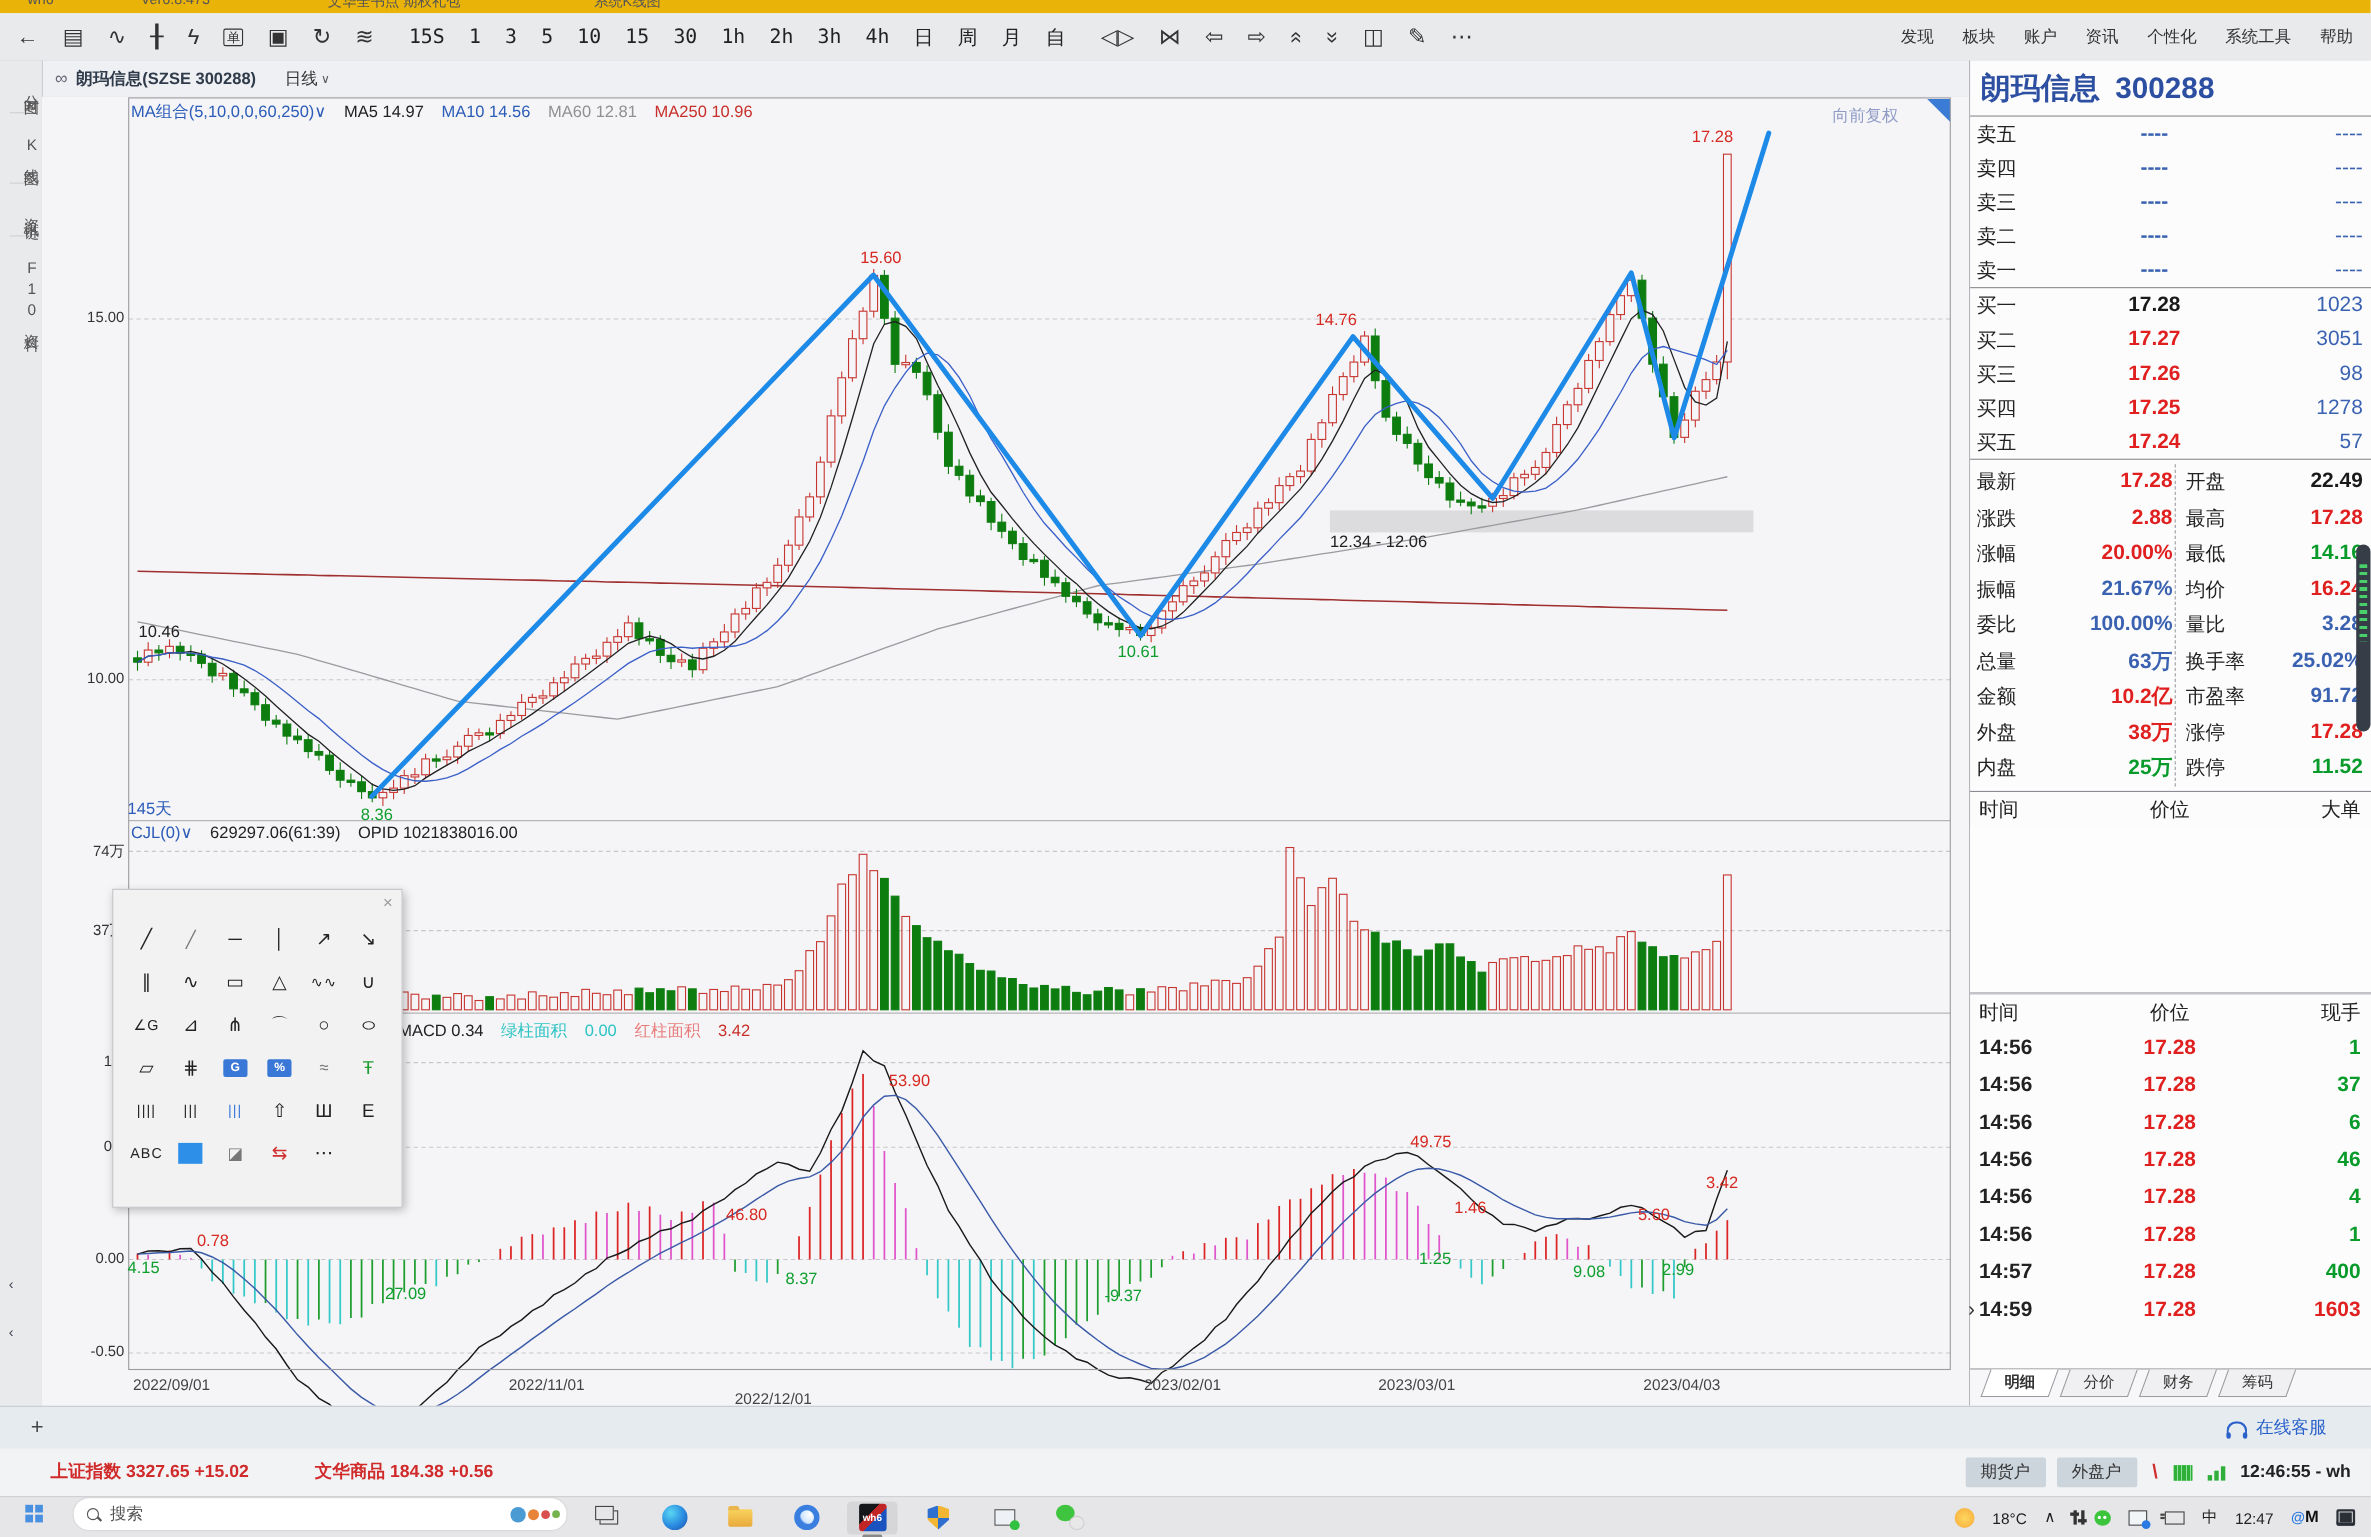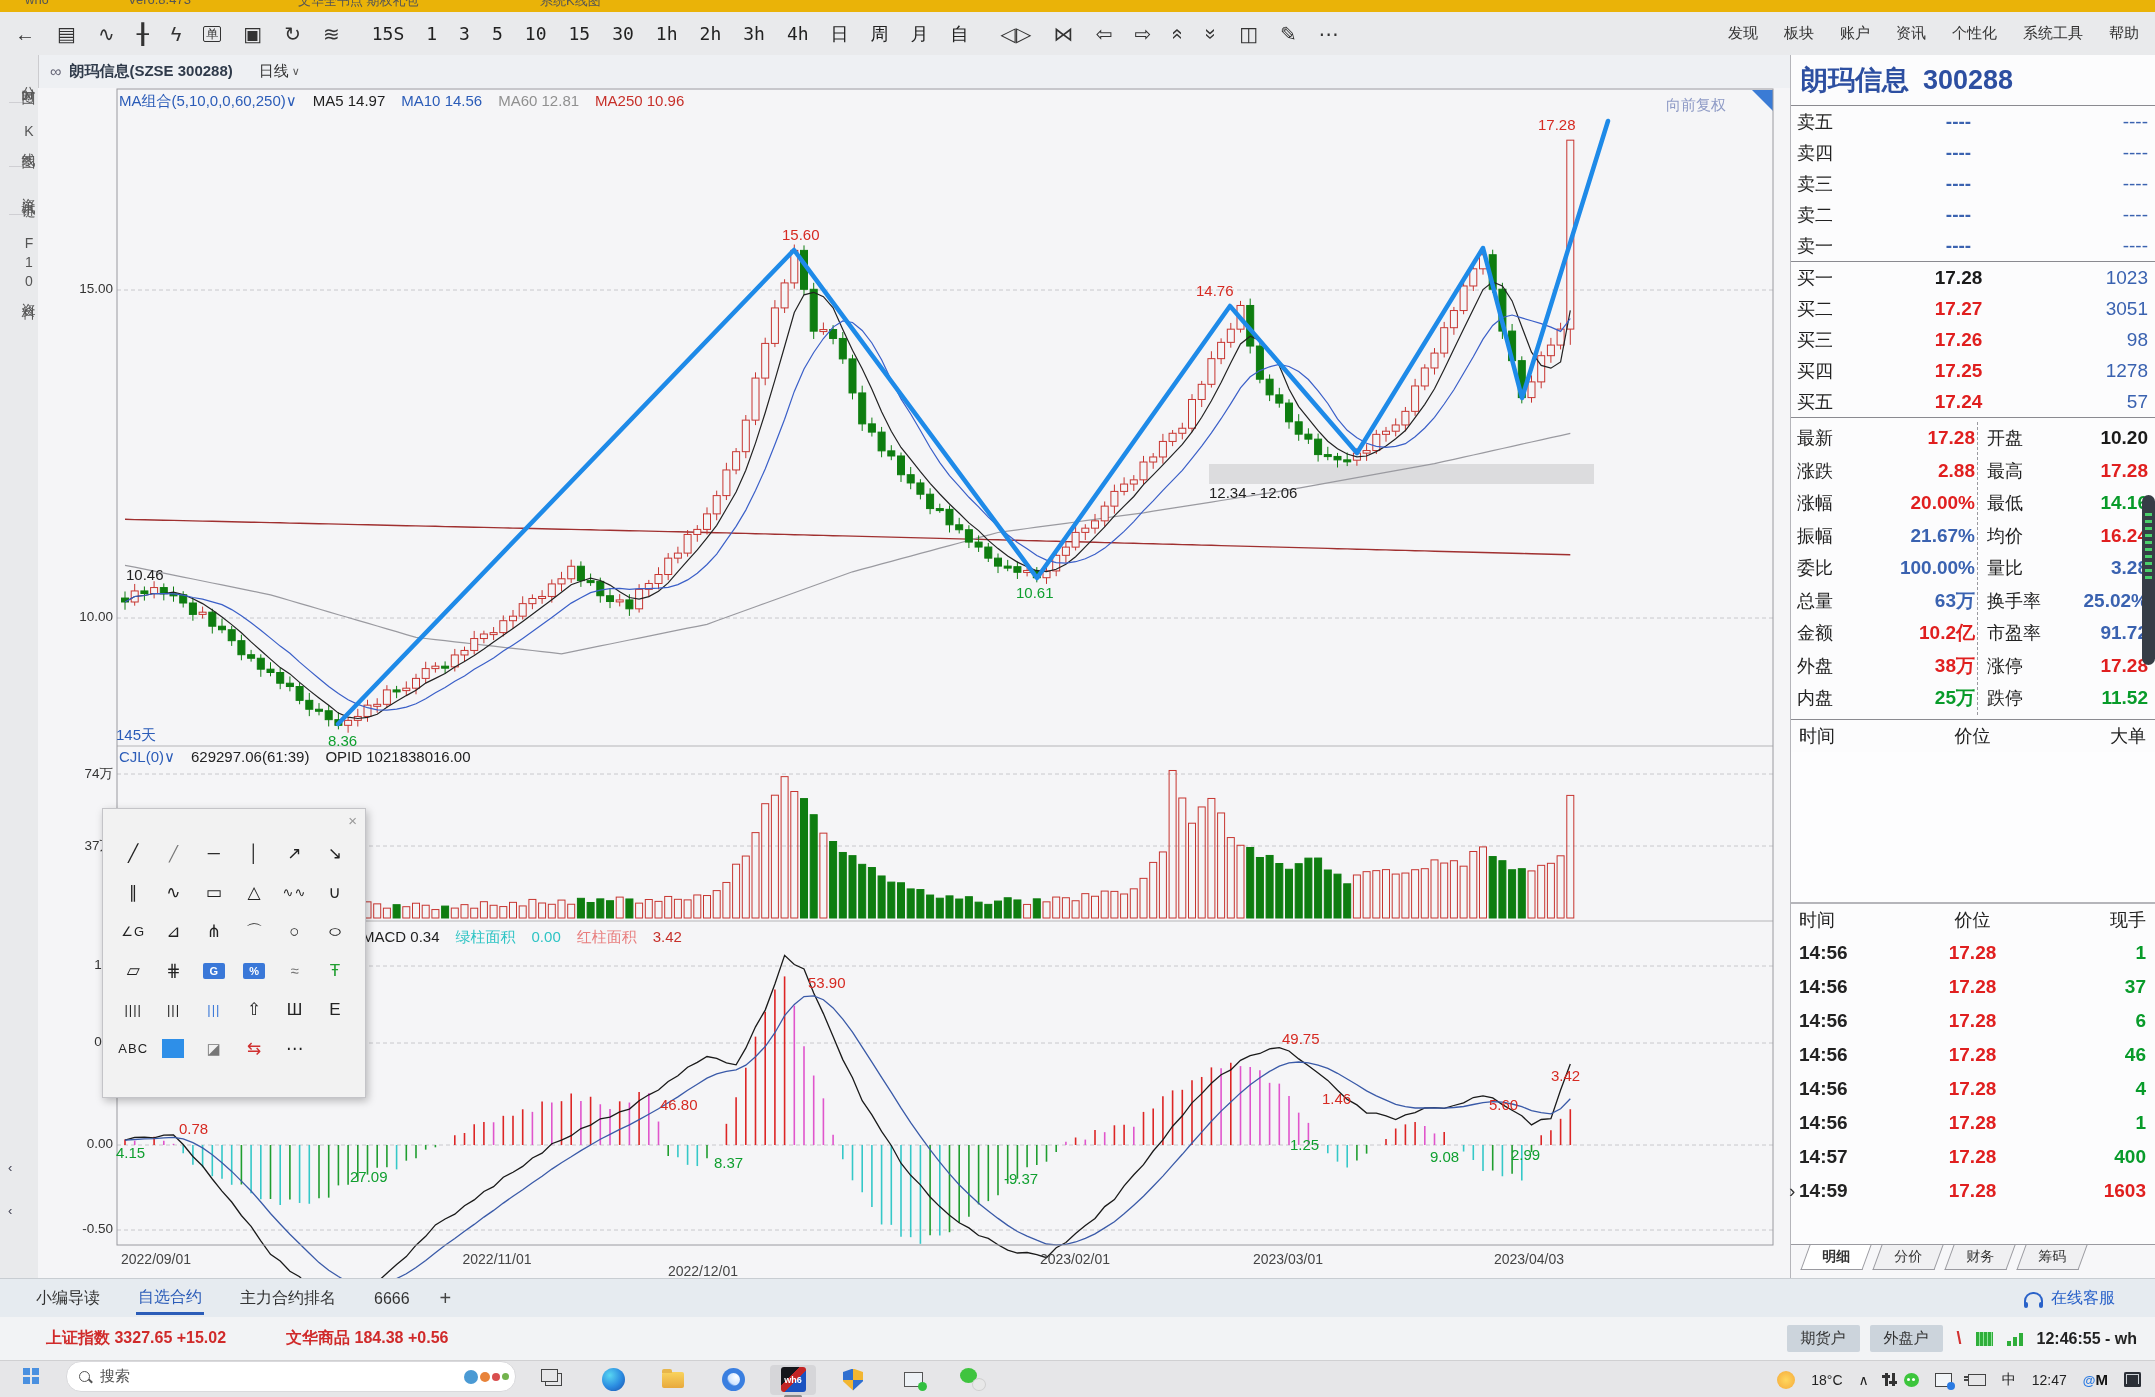--- a/index.html
+++ b/index.html
@@ -1079,21 +1079,21 @@
         <span class="lb">买五</span>
         <span class="pr c-red">17.24</span>
         <span class="vl c-blue">57</span>
       </div>
     </div>
   <div id="stats">
       <div class="st-row">
         <span class="l1">最新</span>
         <span class="v1 c-red">17.28</span>
         <span class="l2">开盘</span>
-        <span class="v2 c-black">10.20</span>
+        <span class="v2 c-black">22.49</span>
       </div>
       <div class="st-row">
         <span class="l1">涨跌</span>
         <span class="v1 c-red">2.88</span>
         <span class="l2">最高</span>
         <span class="v2 c-red">17.28</span>
       </div>
       <div class="st-row">
         <span class="l1">涨幅</span>
         <span class="v1 c-red">20.00%</span>
@@ -1193,26 +1193,20 @@
   <div id="scrollthumb"></div>
   <div id="rp-tabs">
       <div class="rp-tab active"><span>明细</span></div>
       <div class="rp-tab"><span>分价</span></div>
       <div class="rp-tab"><span>财务</span></div>
       <div class="rp-tab"><span>筹码</span></div>
     </div>
 </div>
 
 <div id="bottom-tabs">
-  <span id="bt-items" style="display:flex;align-items:center;">
-      <span class="bt-item">小编导读</span>
-      <span class="bt-item active">自选合约</span>
-      <span class="bt-item">主力合约排名</span>
-      <span class="bt-item">6666</span>
-    </span>
   <span class="bt-plus">+</span>
   <span id="service">
     <span class="headset"></span>
     <span>在线客服</span>
   </span>
 </div>
 
 <div id="status-bar">
   <span class="st-left" id="status-left"><span style="margin-right: 60px;">上证指数 3327.65 +15.02</span><span style="margin-right: 60px;">文华商品 184.38 +0.56</span></span>
   <span id="st-right">

